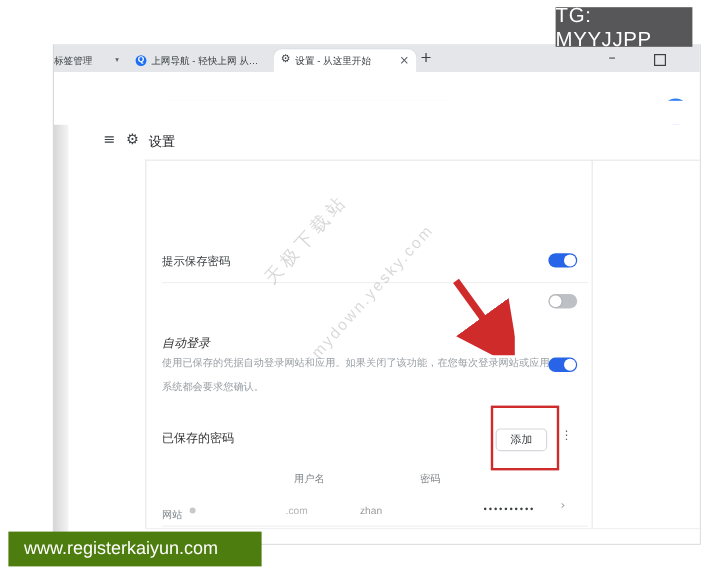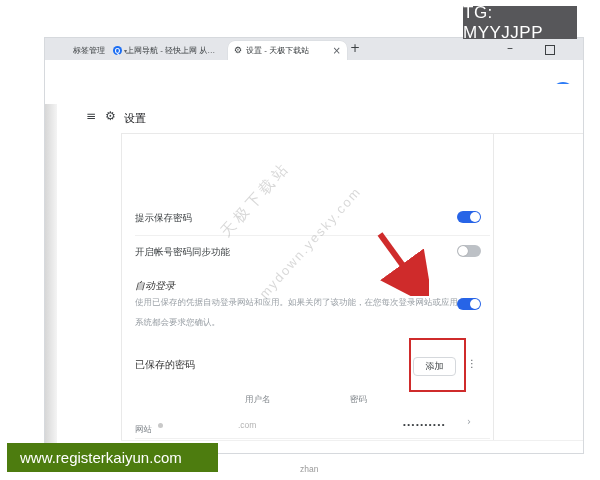--- a/index.html
+++ b/index.html
@@ -12,21 +12,21 @@
   #tg-badge{left:463px;top:6px;width:114px;height:33px;background:#57575a;color:#fff;
             font-size:17px;display:flex;align-items:center;justify-content:center;letter-spacing:.5px;}
   #site-badge{left:7px;top:443px;width:211px;height:29px;background:#4d7c0f;color:#fff;
               font-size:15px;display:flex;align-items:center;padding-left:13px;box-sizing:border-box;}
 
   
   #win{left:45px;top:38px;width:538px;height:415px;background:#fff;
        box-shadow:0 0 0 1px #d6d9dd;}
   #tabbar{left:0;top:0;width:538px;height:22px;background:#e4e6ea;}
   .tab-label{font-size:8px;color:#3c4043;white-space:nowrap;overflow:hidden;text-overflow:ellipsis;}
-  #tab-manager{left:28px;top:7px;display:flex;gap:19px;align-items:center;}
+  #tab-manager{left:0;top:7px;display:flex;gap:19px;align-items:center;}
   .caret{font-size:6px;color:#5f6368;}
   .tab{display:flex;align-items:center;gap:4px;padding:0 6px;box-sizing:border-box;height:19px;}
   #tab1{left:62px;top:3px;width:120px;}
   #tab2{left:183px;top:3px;width:119px;background:#fff;border-radius:7px 7px 0 0;
         box-shadow:0 0 0 0.5px #d6d9dd;}
   .q-logo{width:9px;height:9px;border-radius:50%;background:#1c6ef3;color:#fff;font-size:7px;
           font-weight:bold;display:flex;align-items:center;justify-content:center;flex:0 0 auto;}
   .tab-gear{font-size:9px;color:#3c4043;}
   .tab-close{font-size:10px;color:#5f6368;margin-left:auto;}
   #new-tab{left:305px;top:4px;font-size:12px;color:#3c4043;}
@@ -107,21 +107,21 @@
     <div id="tab-manager" class="abs">
       <span class="tab-label">标签管理</span>
       <span class="caret ico">▾</span>
     </div>
     <div id="tab1" class="abs tab">
       <span class="q-logo">Q</span>
       <span class="tab-label">上网导航 - 轻快上网 从这里开始</span>
     </div>
     <div id="tab2" class="abs tab">
       <span class="tab-gear ico">⚙</span>
-      <span class="tab-label">设置 - 天极下载站</span>
+      <span class="tab-label">设置 - 从这里开始</span>
       <span class="tab-close ico">×</span>
     </div>
     <span id="new-tab" class="abs ico">+</span>
     <span id="btn-min" class="abs ico">–</span>
     <span id="btn-max" class="abs"></span>
   </div>
 
   <div id="toolbar" class="abs">
     <span class="abs nav ico" style="left:3px;color:#b6bac0;">←</span>
     <span class="abs nav ico" style="left:25px;color:#b6bac0;">→</span>
@@ -171,21 +171,20 @@
     <div id="card-left" class="abs vline"></div>
     <div id="card-right" class="abs vline"></div>
     <div id="card-bottom" class="abs hline"></div>
 
     <span class="abs row-label" style="left:90px;top:108px;">提示保存密码</span>
     <span class="abs toggle on" style="left:412px;top:107px;">
         <span class="knob"></span>
       </span>
     <div class="abs hline" style="left:90px;top:131px;width:355px;background:#f0f0f0;"></div>
 
-    <span class="abs row-label" style="left:90px;top:142px;">开启帐号密码同步功能</span>
     <span class="abs toggle off" style="left:412px;top:141px;">
         <span class="knob"></span>
       </span>
 
     <span class="abs sec-title" style="left:90px;top:175px;font-style:italic;">自动登录</span>
     <div class="abs desc" style="left:90px;top:188px;">使用已保存的凭据自动登录网站和应用。如果关闭了该功能，在您每次登录网站或应用之前，系统都会要求您确认。</div>
     <span class="abs toggle on" style="left:412px;top:194px;">
         <span class="knob"></span>
       </span>
 
@@ -193,21 +192,21 @@
     <div id="add-btn" class="abs">添加</div>
     <span id="more-dots" class="abs ico">⋮</span>
 
     <span class="abs muted" style="left:90px;top:290px;margin-top:30px;">网站</span>
     <span class="abs muted" style="left:200px;top:290px;">用户名</span>
     <span class="abs muted" style="left:305px;top:290px;">密码</span>
 
     <div class="abs" style="left:76px;top:308px;width:372px;height:24px;">
       <span id="favicon-dot" class="abs" style="left:37px;top:11px;"></span>
       <span class="abs cell" style="left:117px;top:8px;color:#b3b3b3;">.com</span>
-      <span class="abs cell" style="left:179px;top:8px;color:#9a9a9a;margin-top:44px;">zhan</span>
+      <span class="abs cell" style="left:179px;top:8px;color:#9a9a9a;">zhan</span>
       <span class="abs cell" id="pass-dots" style="left:282px;top:8px;">••••••••••</span>
     </div>
     <span id="row-chev" class="abs ico">›</span>
     <div class="abs hline" style="left:90px;top:334px;width:355px;background:#f0f0f0;"></div>
 
     <span class="abs sec-title" style="left:90px;top:350px;">一律不保存</span>
 
     <div id="add-rect" class="abs"></div>
     <svg class="abs" style="left:328px;top:126px;" width="56" height="66">
       <defs>

